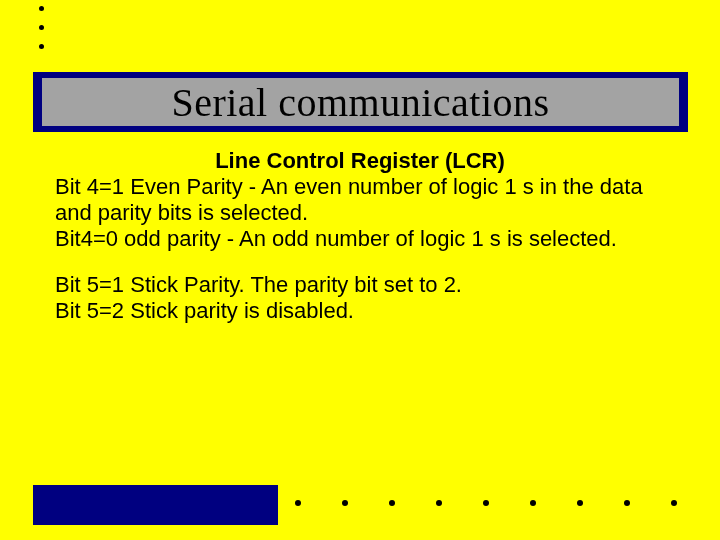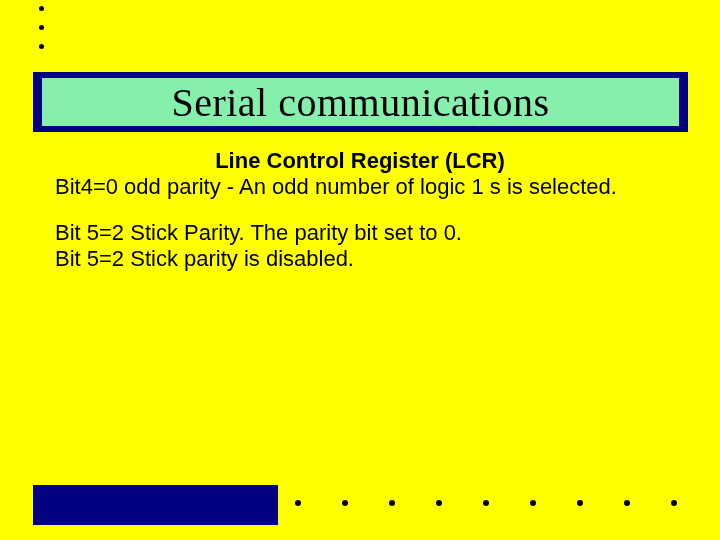--- a/index.html
+++ b/index.html
@@ -35,21 +35,21 @@
     width: 655px;
     height: 60px;
     background: #000080;
   }
   .title-inner {
     position: absolute;
     left: 42px;
     top: 78px;
     width: 637px;
     height: 48px;
-    background: #86efac;
+    background: #a3a3a3;
     display: flex;
     align-items: center;
     justify-content: center;
   }
   .title-text {
     font-family: "Times New Roman", Times, serif;
     font-size: 40px;
     color: #000;
     letter-spacing: 0.5px;
   }
@@ -105,23 +105,24 @@
     <div class="dot"></div>
   </div>
 
   <div class="title-bar"></div>
   <div class="title-inner">
     <span class="title-text">Serial communications</span>
   </div>
 
   <div class="body">
     <p class="bold">Line Control Register (LCR)</p>
+    <p>Bit 4=1 Even Parity - An even number of logic 1 s in the data and parity bits is selected.</p>
     <p>Bit4=0 odd parity - An odd number of logic 1 s is selected.</p>
     <div class="spacer"></div>
-    <p>Bit 5=2 Stick Parity. The parity bit set to 0.</p>
+    <p>Bit 5=1 Stick Parity. The parity bit set to 2.</p>
     <p>Bit 5=2 Stick parity is disabled.</p>
   </div>
 
   <div class="footer-box"></div>
 
   <div class="dots-bottom">
     <div class="dot"></div>
     <div class="dot"></div>
     <div class="dot"></div>
     <div class="dot"></div>

